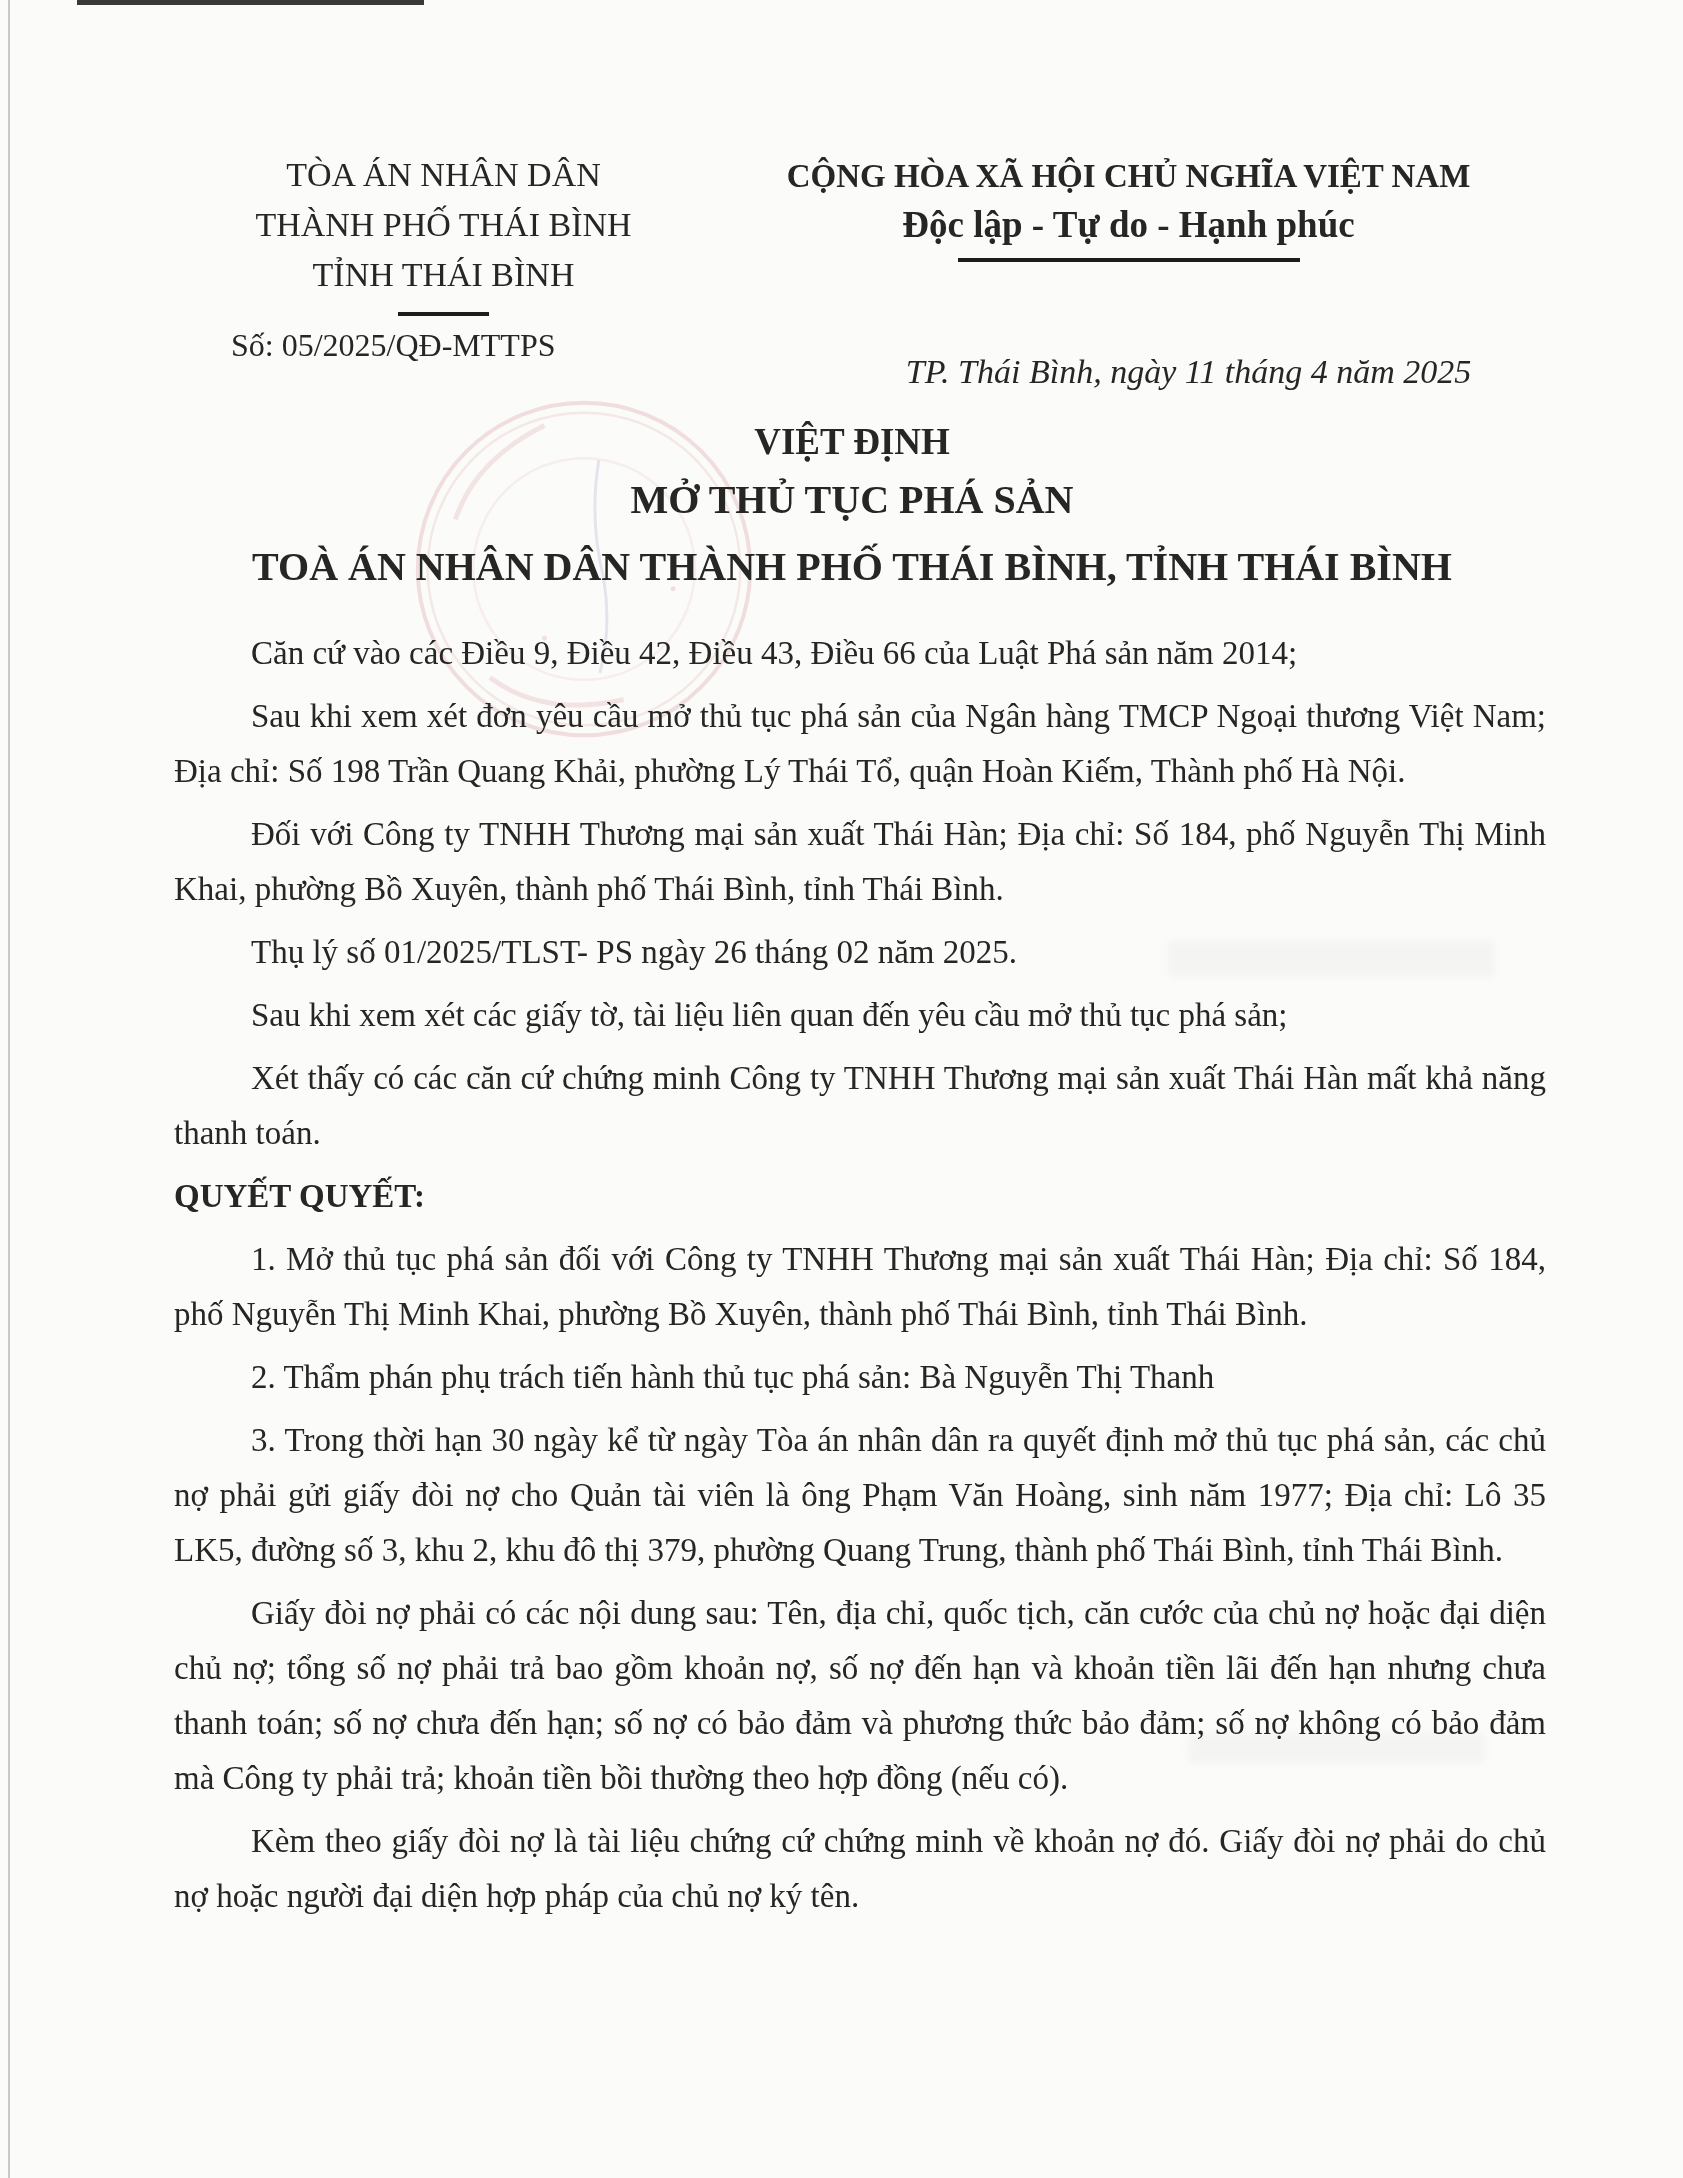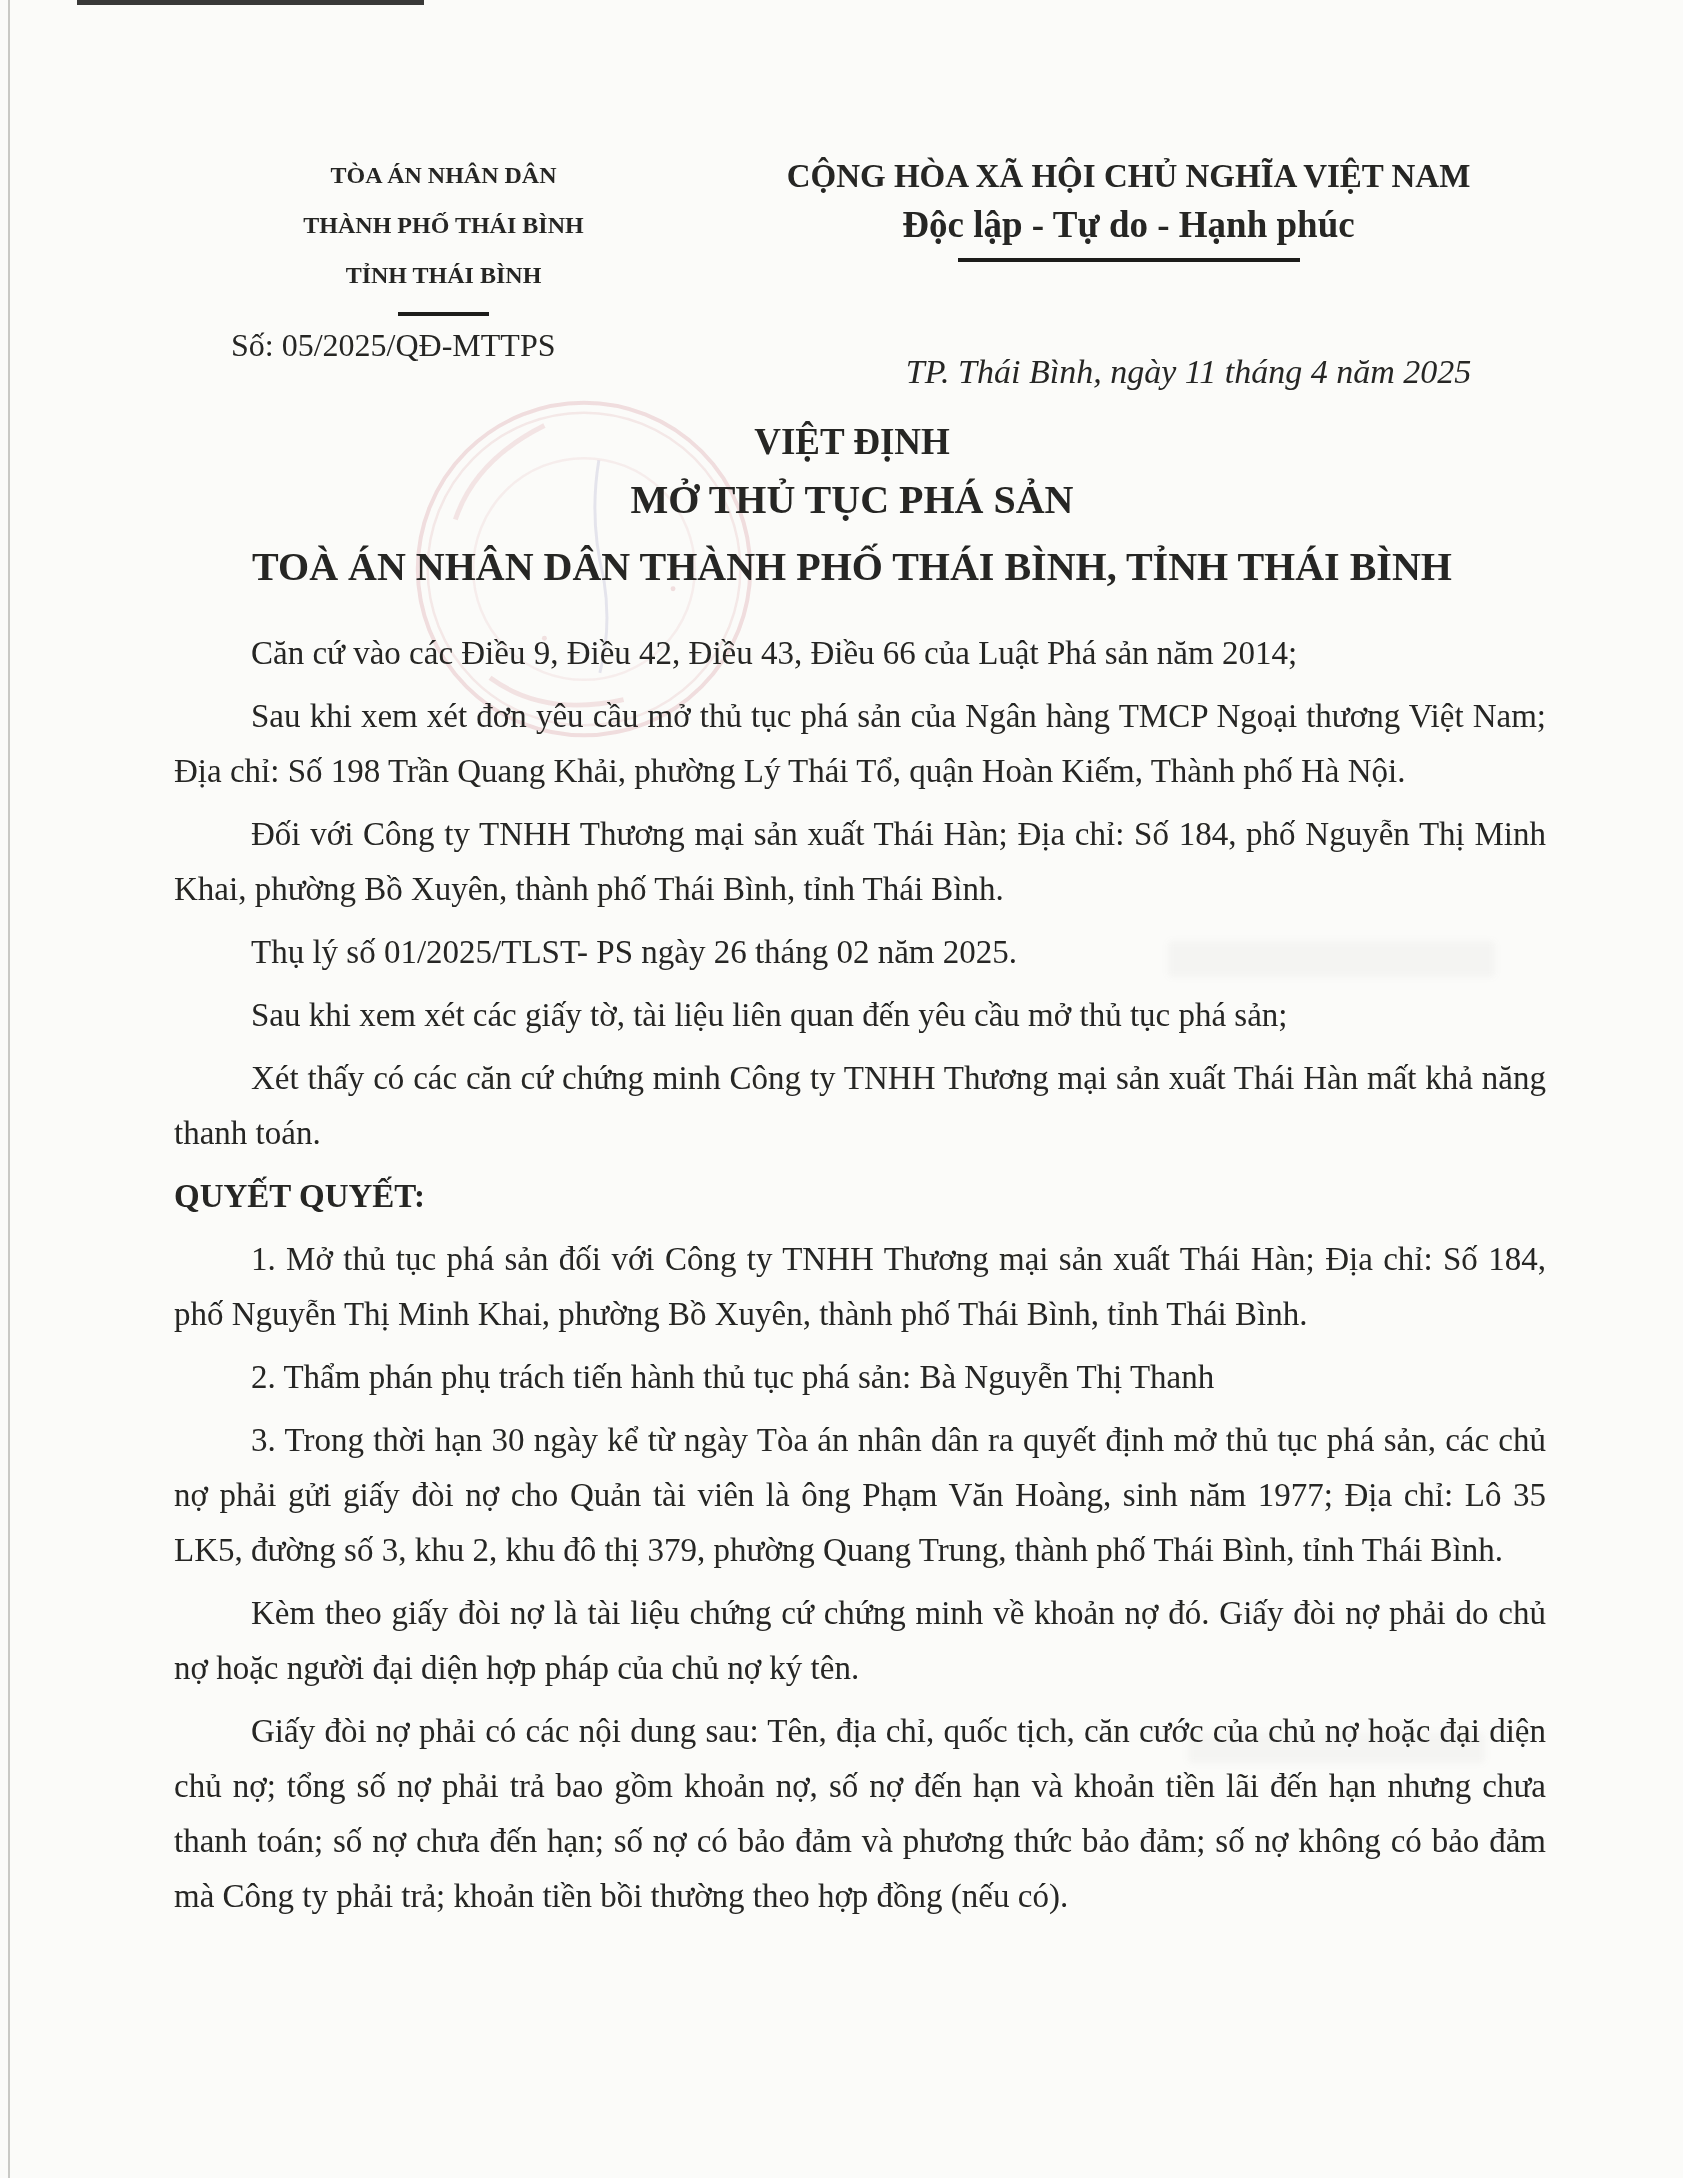--- a/index.html
+++ b/index.html
@@ -13,21 +13,21 @@
   .page{position:absolute;inset:0;}
   
   .scan-top-line{position:absolute;left:77px;top:0;width:347px;height:5px;background:#161616;opacity:.85;}
   .scan-left-edge{position:absolute;left:8px;top:0;width:2px;height:100%;background:#c9c9c5;}
   .bleed{position:absolute;background:rgba(110,110,110,0.05);filter:blur(3px);border-radius:4px;}
   .bleed.b1{left:1168px;top:941px;width:327px;height:36px;}
   .bleed.b2{left:1188px;top:1733px;width:297px;height:30px;}
 
   
   .hdr-left{position:absolute;left:223px;top:150px;width:441px;text-align:center;}
-  .hdr-left .l{font-weight:bold;font-size:24px;line-height:50px;white-space:nowrap;}
+  .hdr-left .l{font-weight:normal;font-size:34px;line-height:50px;white-space:nowrap;}
   .rule-left{width:91px;height:4px;background:#1d1d1b;margin:12px auto 0;}
   .doc-number{position:absolute;left:231px;top:327px;font-size:32px;white-space:nowrap;text-align:right;}
 
   .hdr-right{position:absolute;left:762px;top:153px;width:733px;text-align:center;font-family:Liberation Serif, serif;}
   .hdr-right .l1{font-weight:bold;font-size:33px;line-height:46px;white-space:nowrap;}
   .hdr-right .l2{font-weight:bold;font-size:37px;line-height:51px;white-space:nowrap;}
   .rule-right{width:342px;height:4px;background:#1d1d1b;margin:8px auto 0;}
   .dateline{position:absolute;left:842px;top:353px;width:693px;text-align:center;
     font-style:italic;font-size:34px;white-space:nowrap;}
 
@@ -99,18 +99,18 @@
     <p>Căn cứ vào các Điều 9, Điều 42, Điều 43, Điều 66 của Luật Phá sản năm 2014;</p>
     <p>Sau khi xem xét đơn yêu cầu mở thủ tục phá sản của Ngân hàng TMCP Ngoại thương Việt Nam; Địa chỉ: Số 198 Trần Quang Khải, phường Lý Thái Tổ, quận Hoàn Kiếm, Thành phố Hà Nội.</p>
     <p>Đối với  Công ty TNHH Thương mại sản xuất Thái Hàn; Địa chỉ: Số 184, phố Nguyễn Thị Minh Khai, phường Bồ Xuyên, thành phố Thái Bình, tỉnh Thái Bình.</p>
     <p>Thụ lý số 01/2025/TLST- PS ngày 26 tháng 02 năm 2025.</p>
     <p>Sau khi xem xét các giấy tờ, tài liệu liên quan đến yêu cầu mở thủ tục phá sản;</p>
     <p>Xét thấy có các căn cứ chứng minh Công ty TNHH Thương mại sản xuất Thái Hàn mất khả năng thanh toán.</p>
     <p class="decision-heading">QUYẾT QUYẾT:</p>
     <p>1. Mở thủ tục phá sản đối với Công ty TNHH Thương mại sản xuất Thái Hàn; Địa chỉ: Số 184, phố Nguyễn Thị Minh Khai, phường Bồ Xuyên, thành phố Thái Bình, tỉnh Thái Bình.</p>
     <p>2. Thẩm phán phụ trách tiến hành thủ tục phá sản: Bà Nguyễn Thị Thanh</p>
     <p>3. Trong thời hạn 30 ngày kể từ ngày Tòa án nhân dân ra quyết định mở thủ tục phá sản, các chủ nợ phải gửi giấy đòi nợ cho Quản tài viên là ông Phạm Văn Hoàng, sinh năm 1977; Địa chỉ: Lô 35 LK5, đường số 3, khu 2, khu đô thị 379, phường Quang Trung, thành phố Thái Bình, tỉnh Thái Bình.</p>
+    <p>Giấy đòi nợ phải có các nội dung sau: Tên, địa chỉ, quốc tịch, căn cước của chủ nợ hoặc đại diện chủ nợ; tổng số nợ phải trả bao gồm khoản nợ, số nợ đến hạn và khoản tiền lãi đến hạn nhưng chưa thanh toán; số nợ chưa đến hạn; số nợ có bảo đảm và phương thức bảo đảm; số nợ không có bảo đảm mà Công ty phải trả; khoản tiền bồi thường theo hợp đồng (nếu có).</p>
     <p>Kèm theo giấy đòi nợ là tài liệu chứng cứ chứng minh về khoản nợ đó. Giấy đòi nợ phải do chủ nợ hoặc người đại diện hợp pháp của chủ nợ ký tên.</p>
-    <p>Giấy đòi nợ phải có các nội dung sau: Tên, địa chỉ, quốc tịch, căn cước của chủ nợ hoặc đại diện chủ nợ; tổng số nợ phải trả bao gồm khoản nợ, số nợ đến hạn và khoản tiền lãi đến hạn nhưng chưa thanh toán; số nợ chưa đến hạn; số nợ có bảo đảm và phương thức bảo đảm; số nợ không có bảo đảm mà Công ty phải trả; khoản tiền bồi thường theo hợp đồng (nếu có).</p>
   </div>
 
 </div>
 
 
 </body></html>

